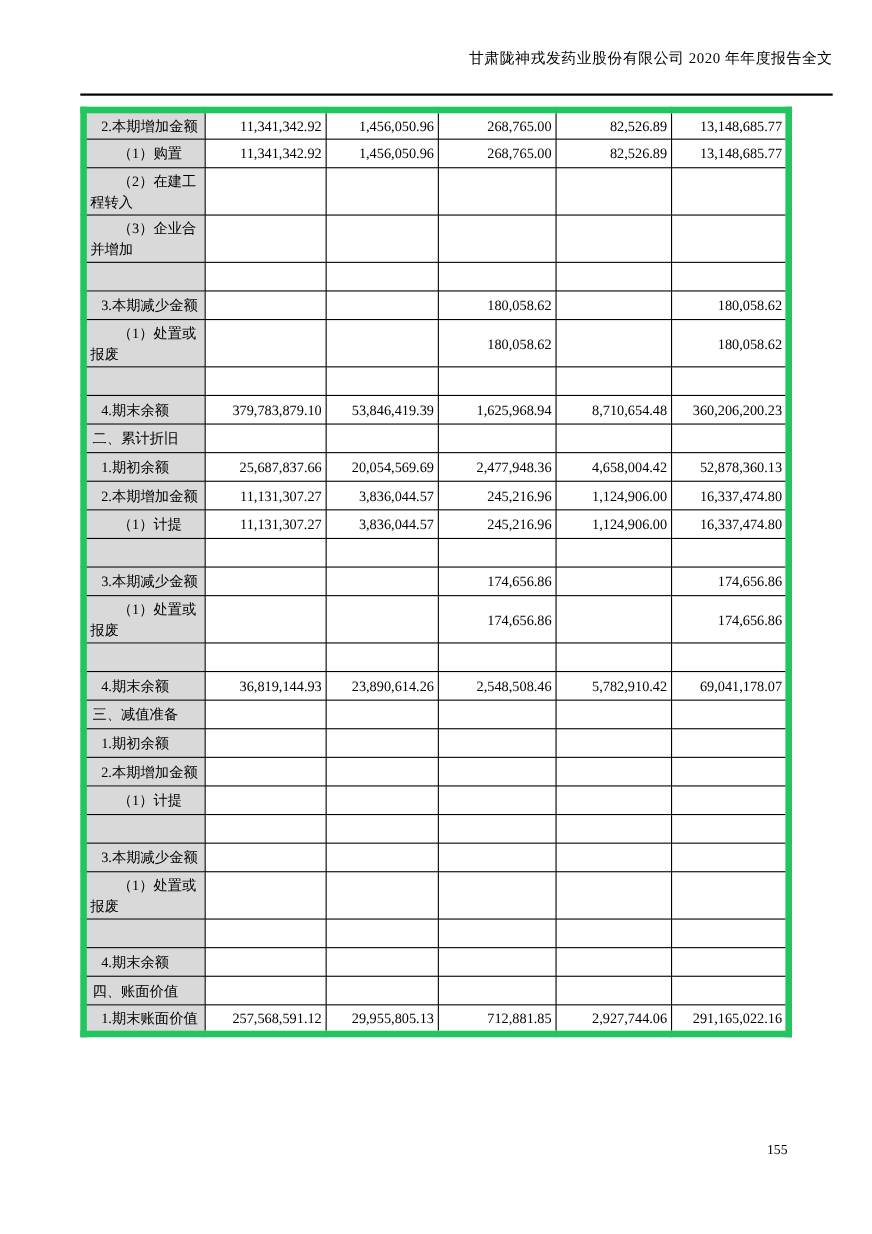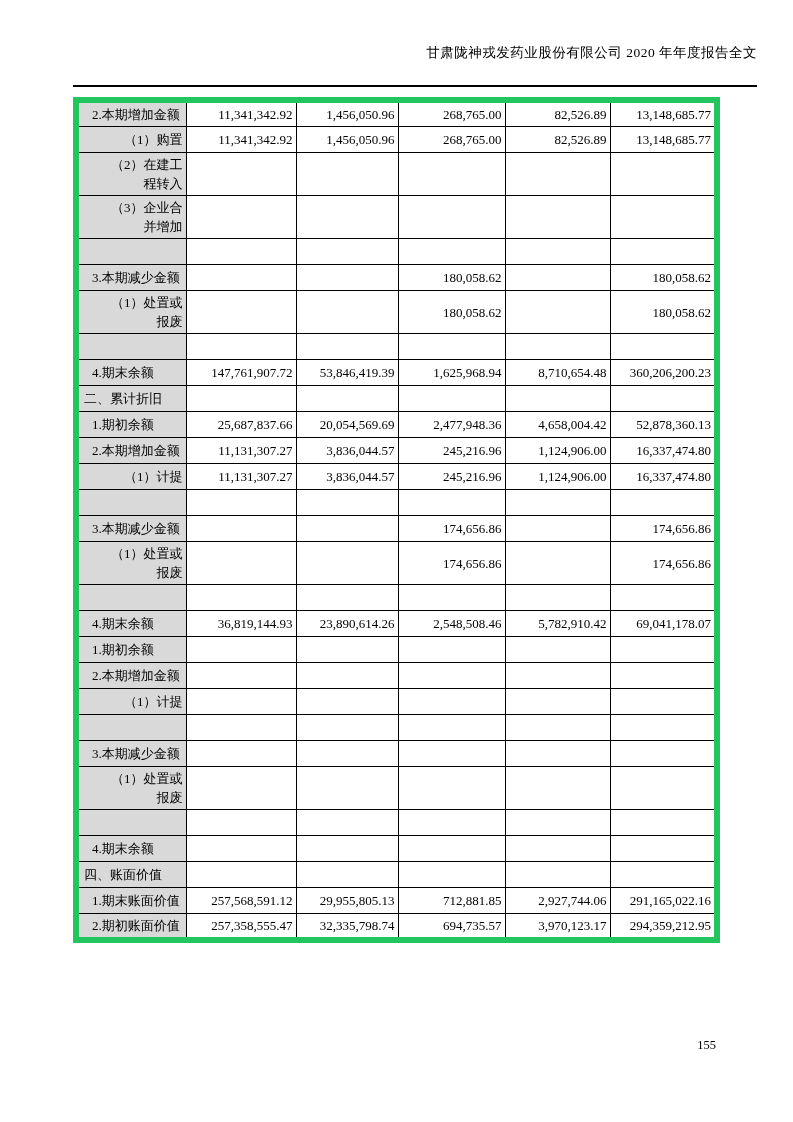--- a/index.html
+++ b/index.html
@@ -44,21 +44,21 @@
     vertical-align: middle;
     overflow: hidden;
   }
   td.label-cell {
     background: #d9d9d9;
     text-align: left;
     word-break: break-all;
   }
   td.label-cell.section { text-indent: 2px; }
   td.label-cell.item    { text-indent: 10px; }
-  td.label-cell.sub     { text-indent: 25px; text-align: right; }
+  td.label-cell.sub     { text-indent: 25px; }
   td.value-cell {
     background: #ffffff;
     text-align: right;
     padding-right: 4px;
   }
   .page-number {
     position: absolute;
     left: 73px; top: 1038px;
     width: 643px;
     text-align: right;
@@ -141,21 +141,21 @@
         <tr>
           <td class="label-cell spacer"></td>
           <td class="value-cell"></td>
           <td class="value-cell"></td>
           <td class="value-cell"></td>
           <td class="value-cell"></td>
           <td class="value-cell"></td>
         </tr>
         <tr>
           <td class="label-cell item">4.期末余额</td>
-          <td class="value-cell">147,761,907.72</td>
+          <td class="value-cell">379,783,879.10</td>
           <td class="value-cell">53,846,419.39</td>
           <td class="value-cell">1,625,968.94</td>
           <td class="value-cell">8,710,654.48</td>
           <td class="value-cell">360,206,200.23</td>
         </tr>
         <tr>
           <td class="label-cell section">二、累计折旧</td>
           <td class="value-cell"></td>
           <td class="value-cell"></td>
           <td class="value-cell"></td>
@@ -220,20 +220,28 @@
         </tr>
         <tr>
           <td class="label-cell item">4.期末余额</td>
           <td class="value-cell">36,819,144.93</td>
           <td class="value-cell">23,890,614.26</td>
           <td class="value-cell">2,548,508.46</td>
           <td class="value-cell">5,782,910.42</td>
           <td class="value-cell">69,041,178.07</td>
         </tr>
         <tr>
+          <td class="label-cell section">三、减值准备</td>
+          <td class="value-cell"></td>
+          <td class="value-cell"></td>
+          <td class="value-cell"></td>
+          <td class="value-cell"></td>
+          <td class="value-cell"></td>
+        </tr>
+        <tr>
           <td class="label-cell item">1.期初余额</td>
           <td class="value-cell"></td>
           <td class="value-cell"></td>
           <td class="value-cell"></td>
           <td class="value-cell"></td>
           <td class="value-cell"></td>
         </tr>
         <tr>
           <td class="label-cell item">2.本期增加金额</td>
           <td class="value-cell"></td>
@@ -299,26 +307,18 @@
           <td class="value-cell"></td>
         </tr>
         <tr>
           <td class="label-cell item">1.期末账面价值</td>
           <td class="value-cell">257,568,591.12</td>
           <td class="value-cell">29,955,805.13</td>
           <td class="value-cell">712,881.85</td>
           <td class="value-cell">2,927,744.06</td>
           <td class="value-cell">291,165,022.16</td>
         </tr>
-        <tr>
-          <td class="label-cell item">2.期初账面价值</td>
-          <td class="value-cell">257,358,555.47</td>
-          <td class="value-cell">32,335,798.74</td>
-          <td class="value-cell">694,735.57</td>
-          <td class="value-cell">3,970,123.17</td>
-          <td class="value-cell">294,359,212.95</td>
-        </tr>
       </tbody>
   </table>
 
   <div class="page-number">155</div>
 
 </div>
 
 </body></html>

